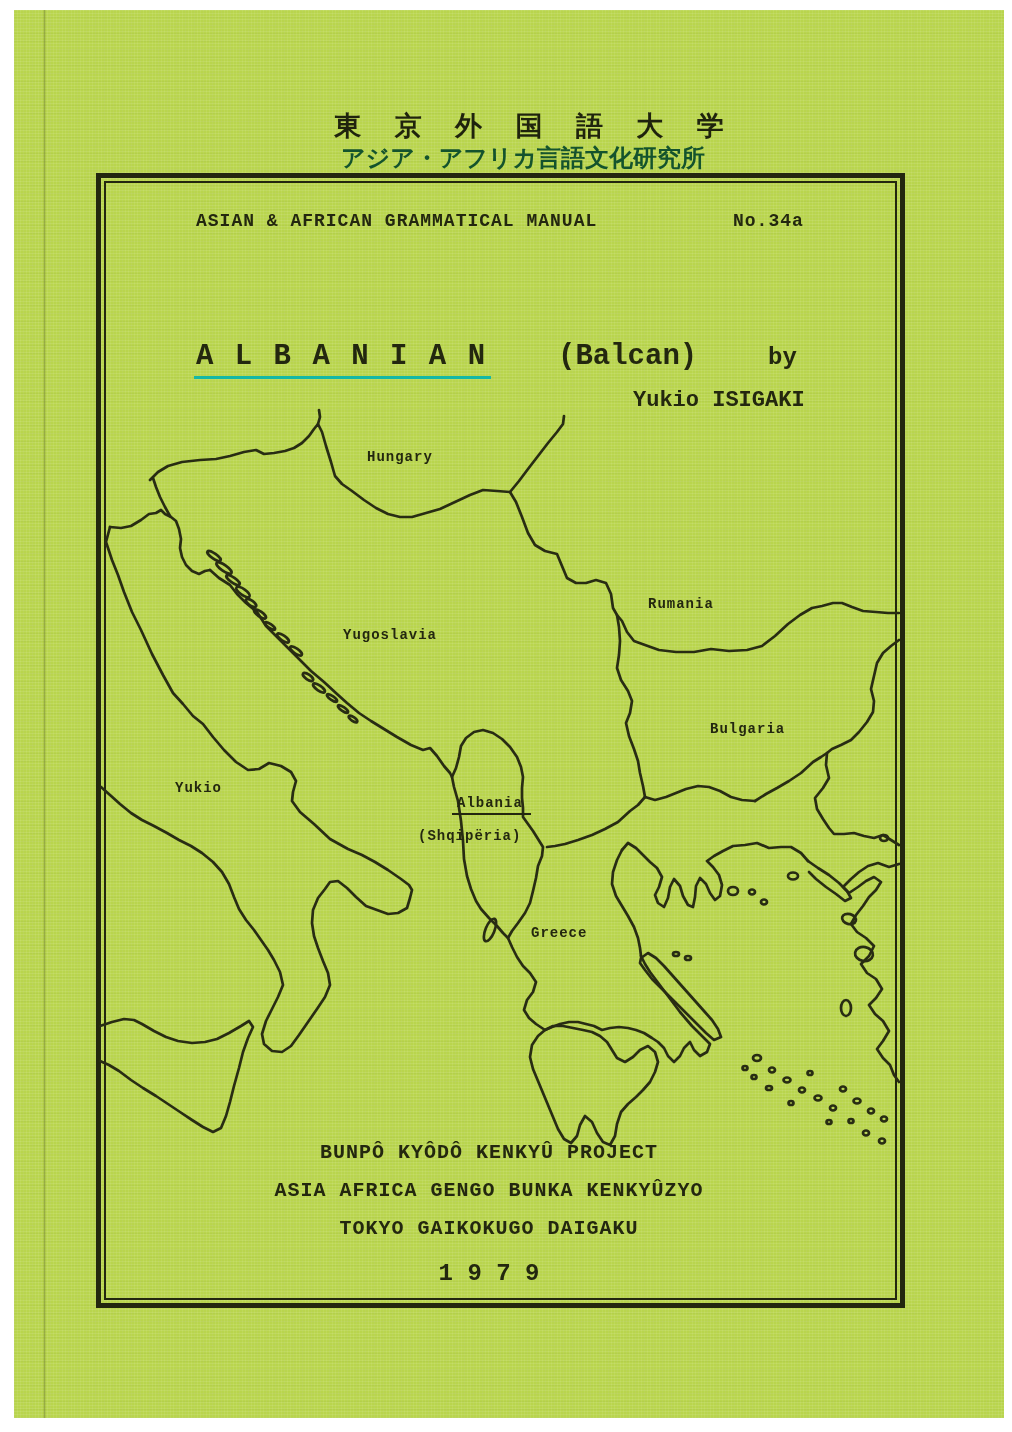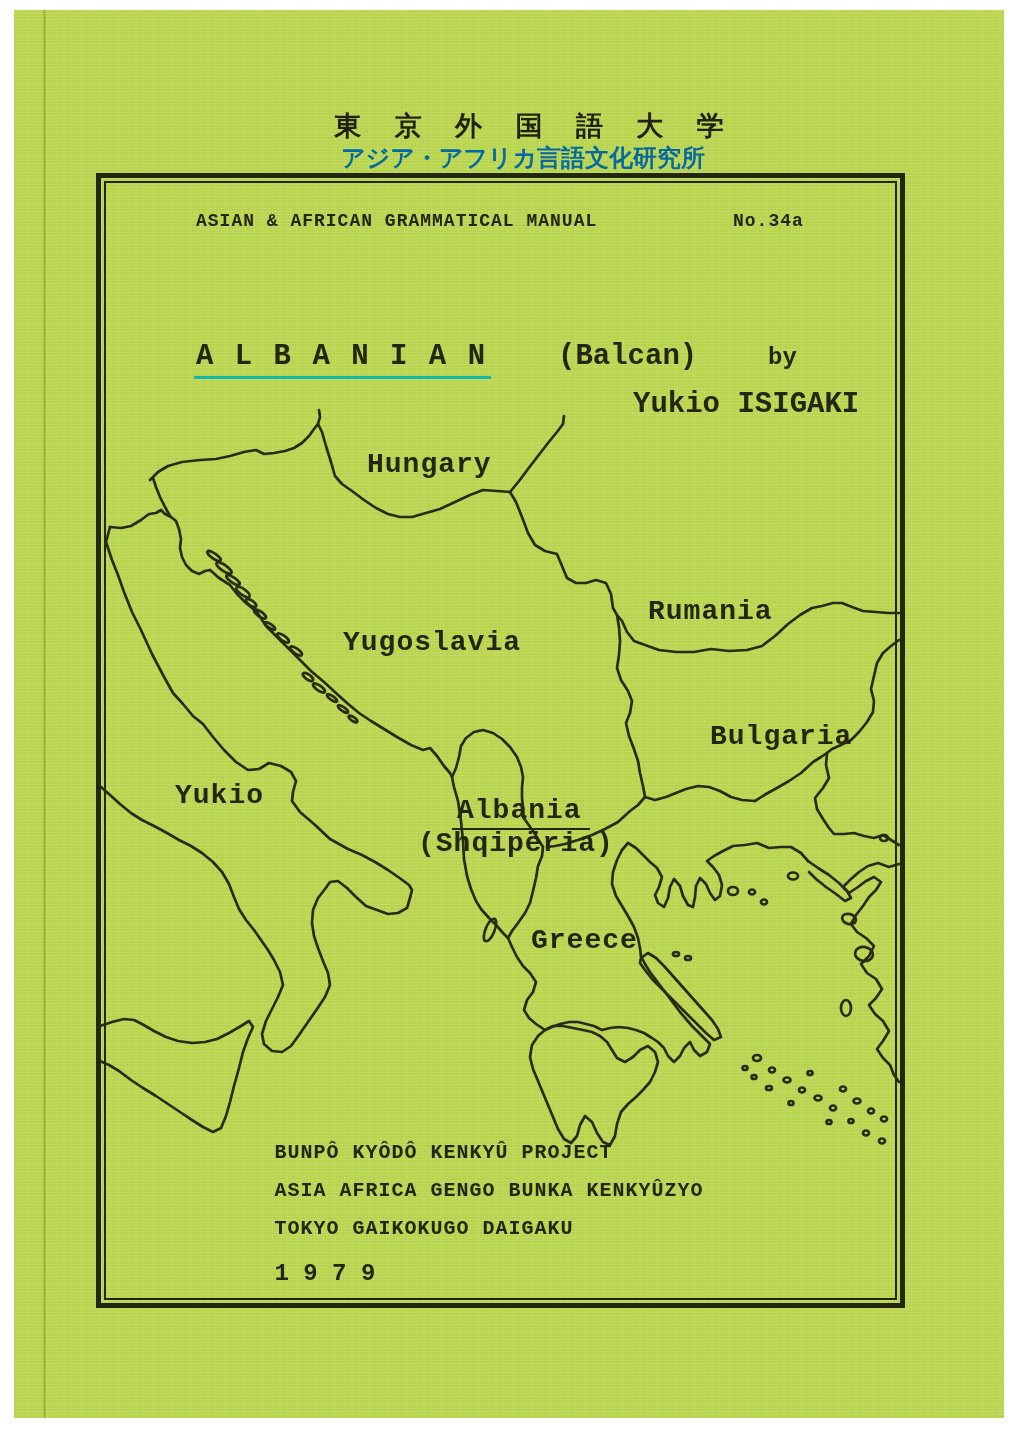--- a/index.html
+++ b/index.html
@@ -12,42 +12,42 @@
       repeating-linear-gradient(90deg, rgba(255,255,255,.07) 0 1px, rgba(0,0,0,0) 1px 3px),
       repeating-linear-gradient(0deg, rgba(92,110,24,.05) 0 1px, rgba(0,0,0,0) 1px 8px),
       repeating-linear-gradient(90deg, rgba(92,110,24,.04) 0 1px, rgba(0,0,0,0) 1px 9px);
     pointer-events:none;}
   .crease{position:absolute;left:29px;top:0;width:3px;height:1408px;
     background:linear-gradient(90deg,rgba(0,0,0,0),rgba(86,100,26,.38),rgba(0,0,0,0));}
   .abs{position:absolute;white-space:pre;}
   .jp1{top:108px;left:535px;transform:translateX(-50%);font-family:"DejaVu Serif","Liberation Serif",serif;
        font-size:27px;font-weight:700;letter-spacing:12px;color:#1f230d;}
   .jp2{top:142px;left:523px;transform:translateX(-50%);font-family:"DejaVu Serif","Liberation Serif",serif;
-       font-size:24px;font-weight:700;letter-spacing:0px;color:#0369a1;}
+       font-size:24px;font-weight:700;letter-spacing:0px;color:#14532d;}
   .frame-outer{position:absolute;left:96px;top:173px;width:799px;height:1125px;
        border:5px solid #23270f;}
   .frame-inner{position:absolute;inset:3px;border:2px solid #23270f;}
   .series{top:211px;left:196px;font-size:18px;font-weight:700;letter-spacing:1px;}
   .series-no{top:211px;left:733px;font-size:18px;font-weight:700;letter-spacing:1px;}
   .title{top:340px;left:194px;font-size:29px;font-weight:700;letter-spacing:2px;
          border-bottom:3px solid #14b8a6;padding:0 4px 3px 2px;}
   .balcan{top:340px;left:558px;font-size:29px;font-weight:700;}
   .by{top:344px;left:768px;font-size:24px;font-weight:700;}
-  .author{top:388px;left:633px;font-size:29px;font-weight:700;}
-  .map-label{font-size:28px;font-weight:700;letter-spacing:1px;}
+  .author{top:388px;left:633px;font-size:22px;font-weight:700;}
+  .map-label{font-size:14px;font-weight:700;letter-spacing:1px;}
   .lbl-hungary{top:449px;left:367px;}
   .lbl-yugoslavia{top:627px;left:343px;}
   .lbl-rumania{top:596px;left:648px;}
   .lbl-bulgaria{top:713px;left:710px;margin-top:8px;}
   .lbl-italy{top:780px;left:175px;}
   .lbl-albania{top:795px;left:452px;border-bottom:2.5px solid #23270f;padding:0 8px 2px 5px;font-family:Liberation Mono, monospace;}
   .lbl-shqiperia{top:828px;left:418px;}
   .lbl-greece{top:925px;left:531px;}
   .bottom-block{position:absolute;left:489px;top:1141px;transform:translateX(-50%);
-       font-weight:700;}
+       text-align:center;font-weight:700;}
   .pub-line{font-size:20px;letter-spacing:1px;margin-bottom:15px;white-space:pre;}
   .year-line{font-size:24px;margin-top:20px;white-space:pre;}
   svg.map{position:absolute;left:0;top:0;width:1012px;height:1432px;pointer-events:none;}
   svg.map *{fill:none;stroke:#282c13;stroke-width:2.7;stroke-linecap:round;stroke-linejoin:round;}
 </style>
 </head>
 <body>
 
 <div class="page">
   <div class="cover">

